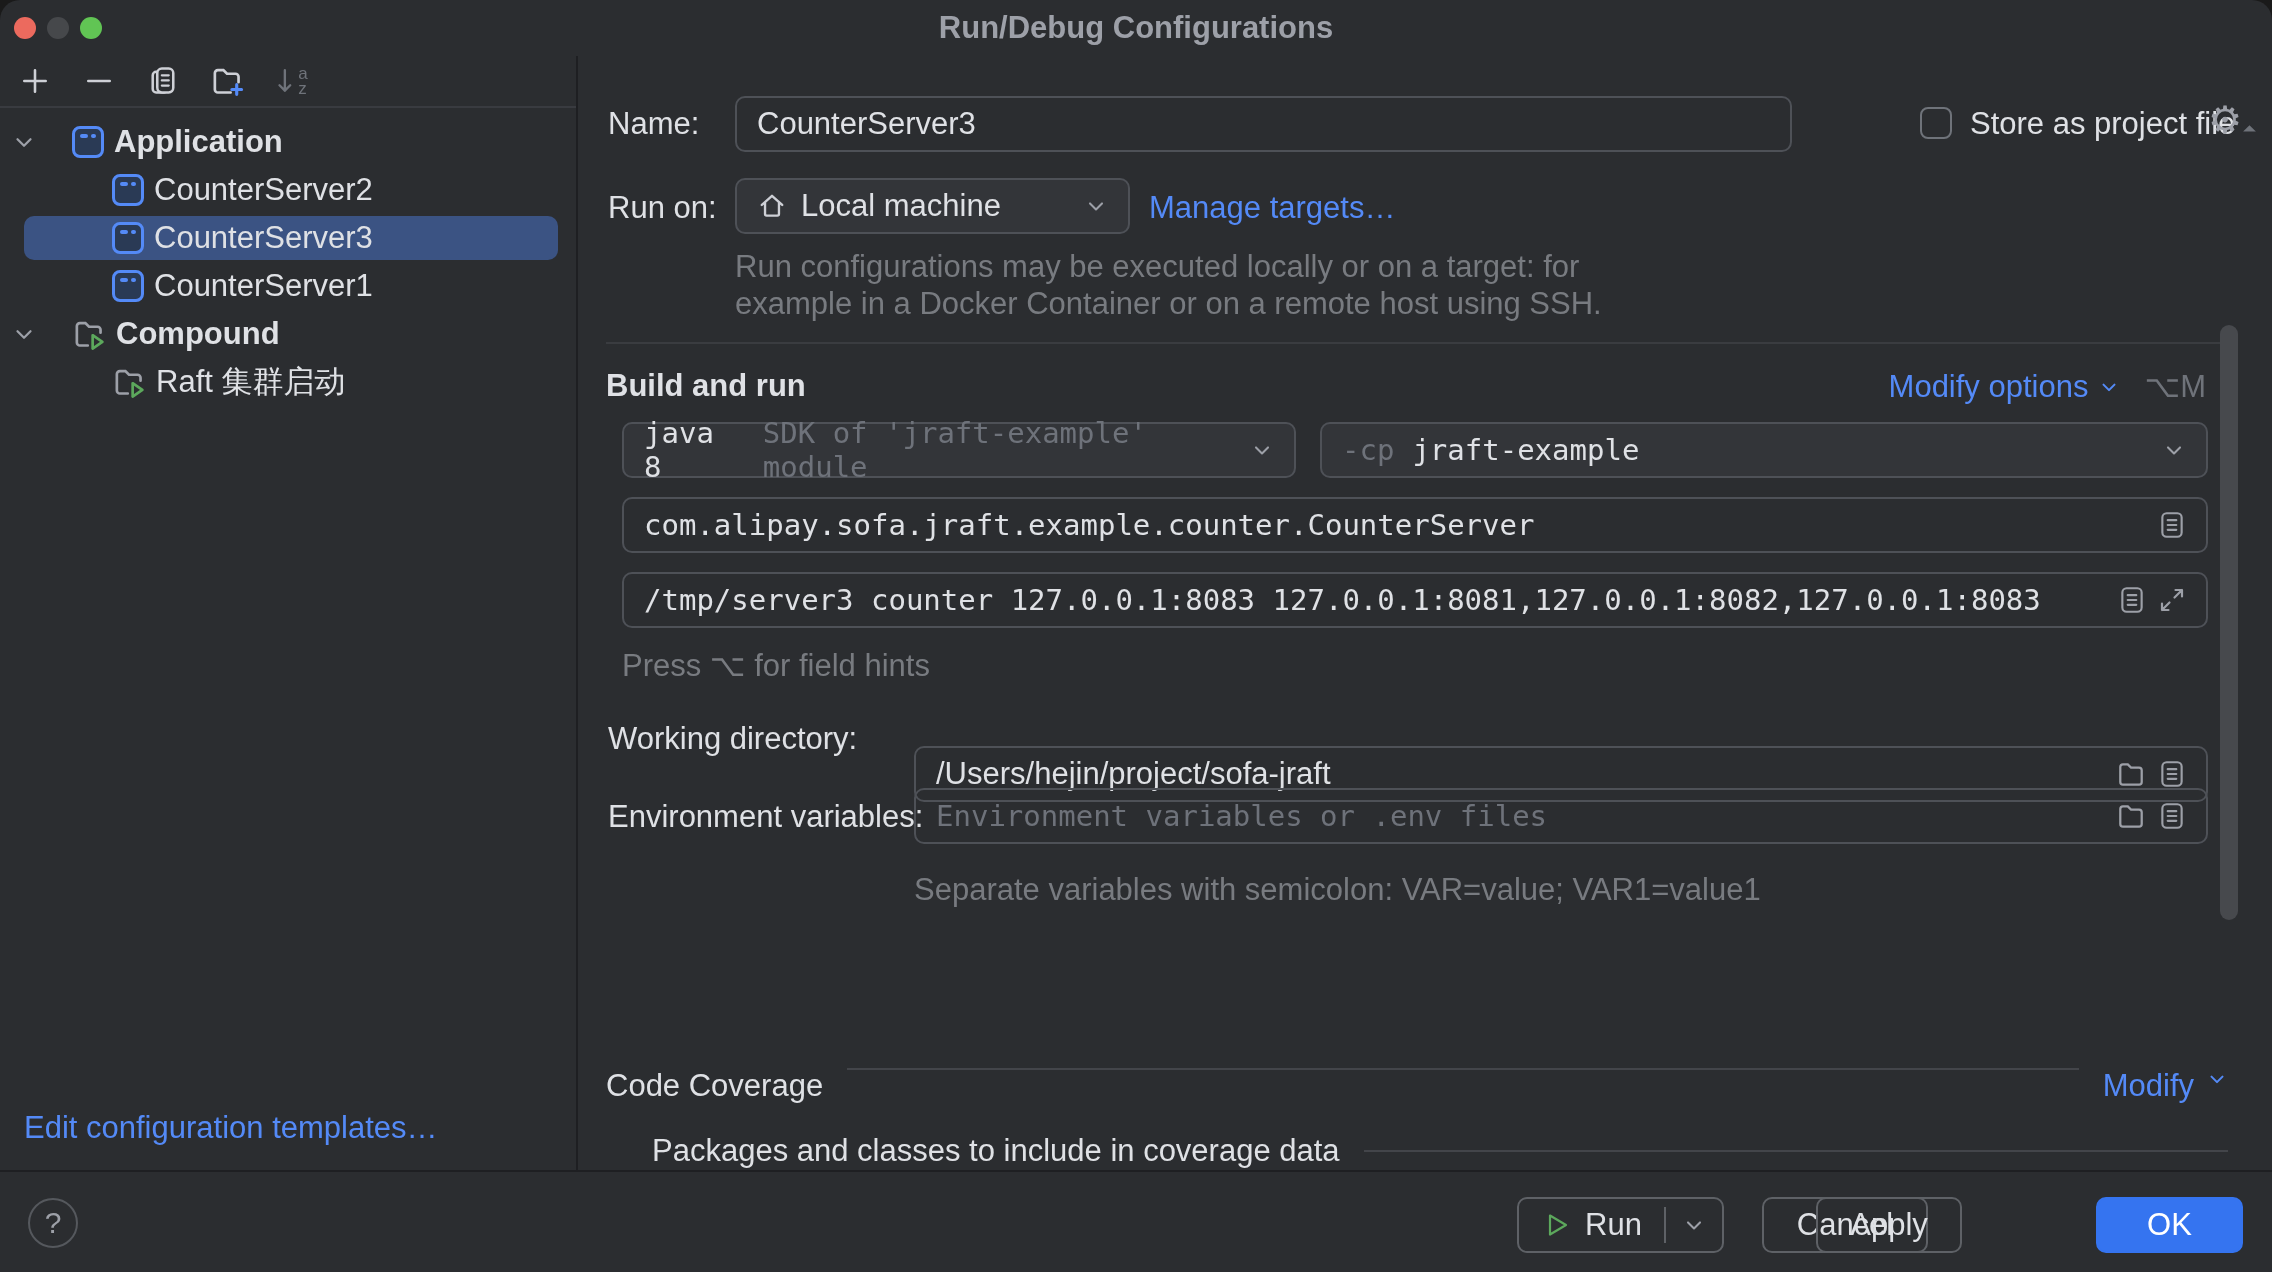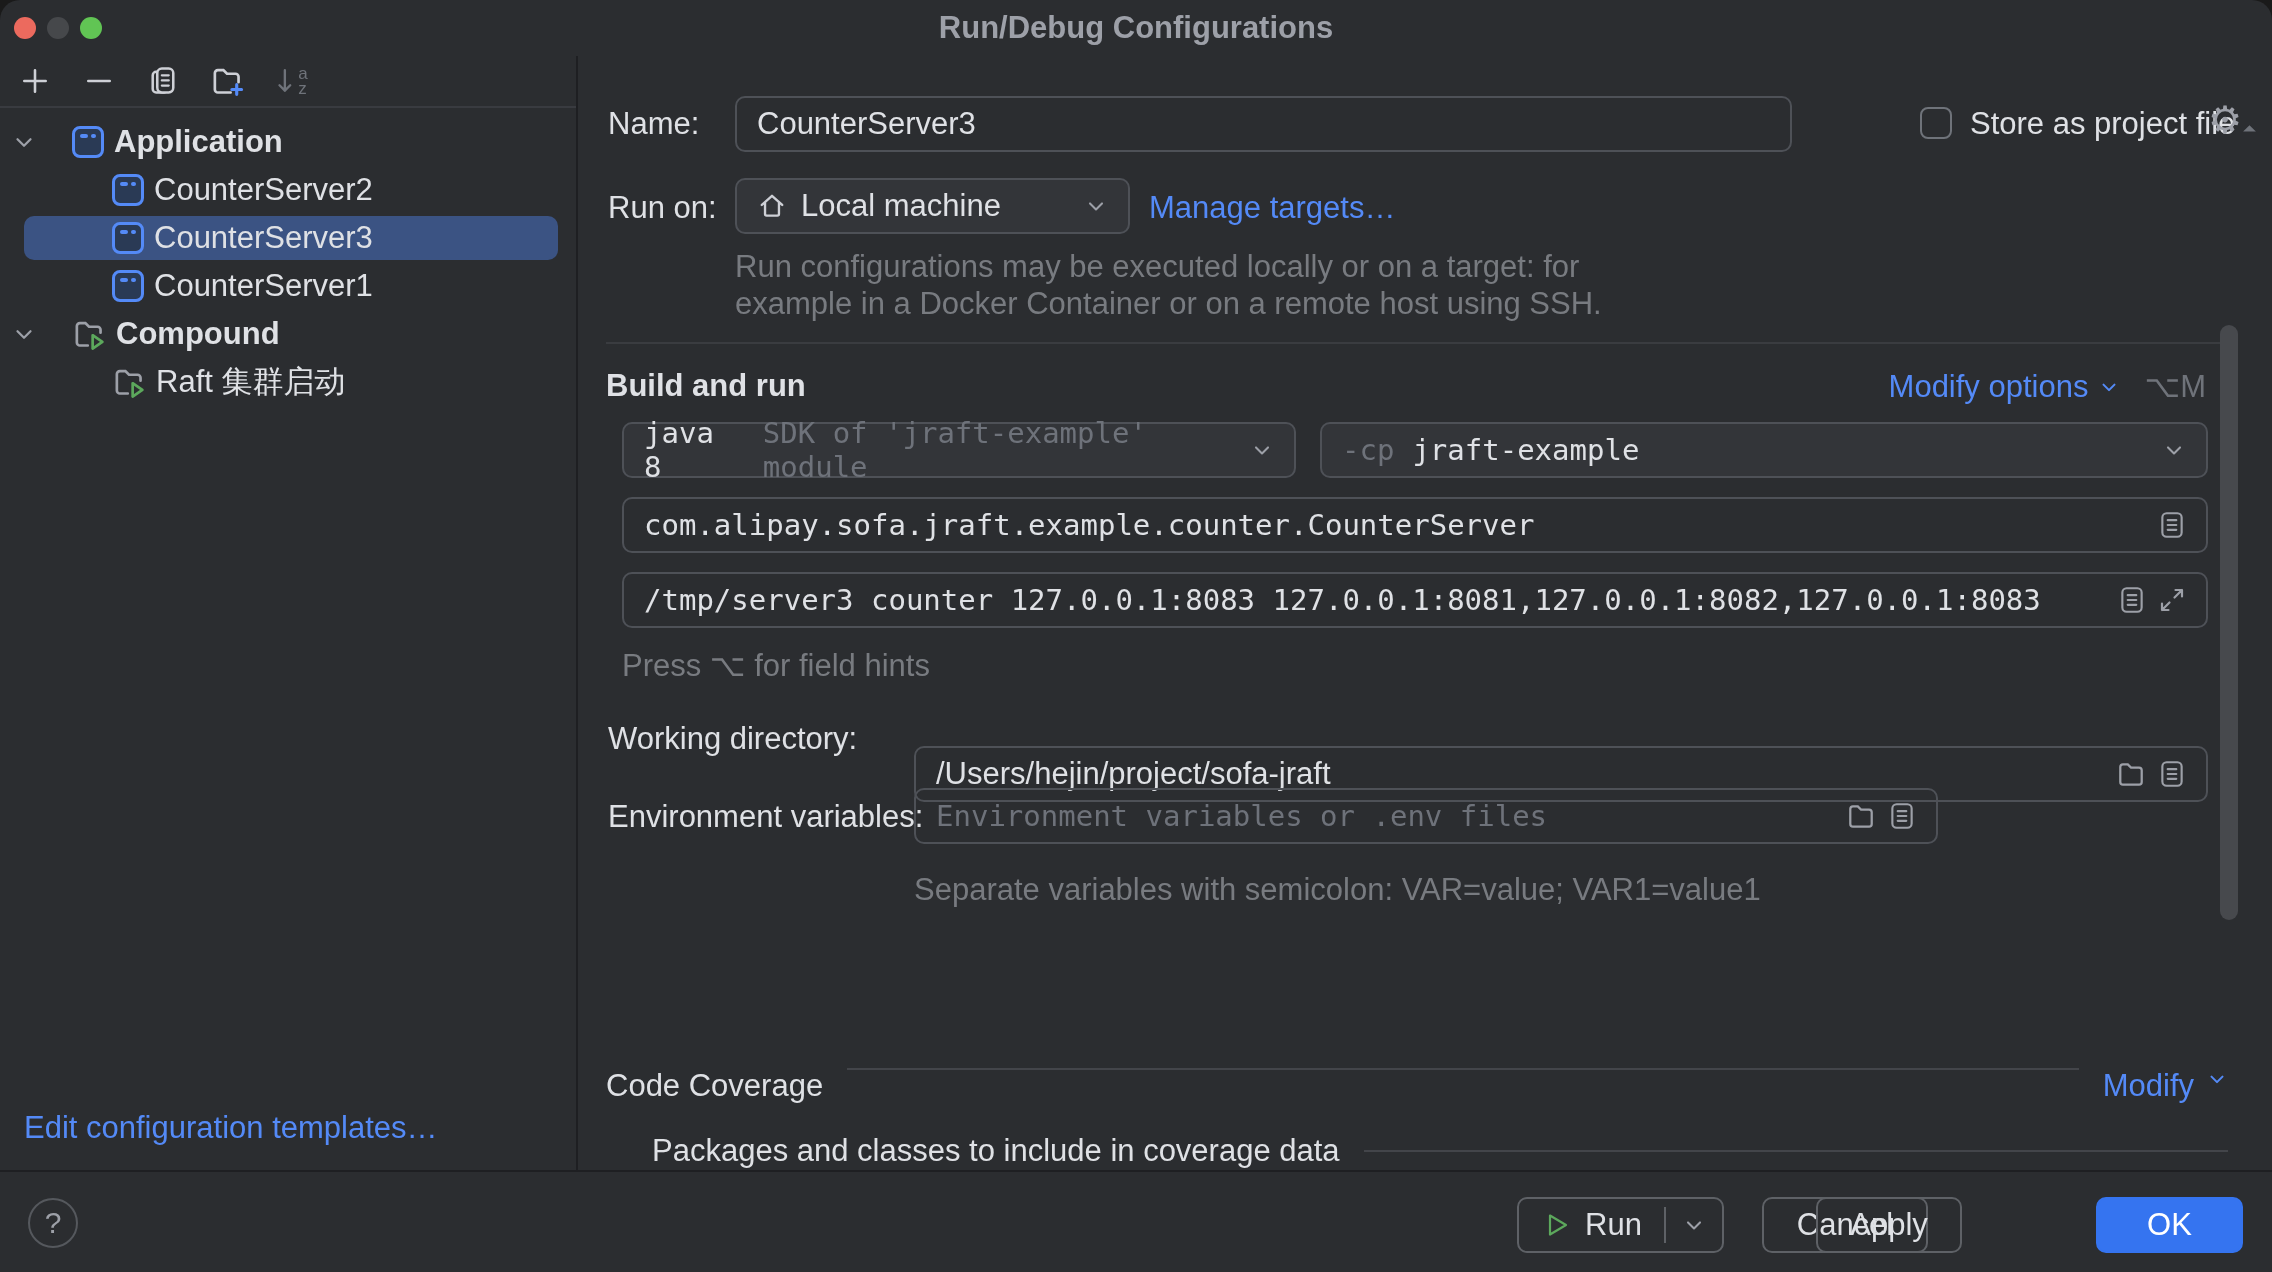--- a/index.html
+++ b/index.html
@@ -76,21 +76,21 @@
 
   .jre-combo { left:42px; top:366px; width:674px; }
   .cp-combo { left:740px; top:366px; width:888px; }
   .class-field { left:42px; top:441px; width:1586px; }
   .args-field { left:42px; top:516px; width:1586px; }
   .press-hint { left:42px; top:591px; }
 
   .wd-label { left:28px; top:665px; }
   .wd-field { left:334px; top:690px; width:1294px; }
   .env-label { left:28px; top:743px; }
-  .env-field { left:334px; top:732px; width:1024px;gap:48px; }
+  .env-field { left:334px; top:732px; width:1294px;gap:48px; }
   .env-hint { left:334px; top:816px; }
 
   .tag { position:absolute; left:42px; top:874px; height:56px; background:#43464B; border-radius:28px;
          display:flex; align-items:center; padding:0 24px; gap:18px; color:#D5D7DC; }
   .tag .x { color:#9DA0A8; }
 
   .cc-row { position:absolute; left:26px; right:44px; top:1012px; display:flex; align-items:flex-start; gap:24px; }
   .cc-row .line { flex:1; height:2px; background:#43454A; }
   .pk-row { position:absolute; left:72px; right:44px; top:1077px; display:flex; align-items:center; gap:24px; }
   .pk-row .line { flex:1; height:2px; background:#43454A; }

